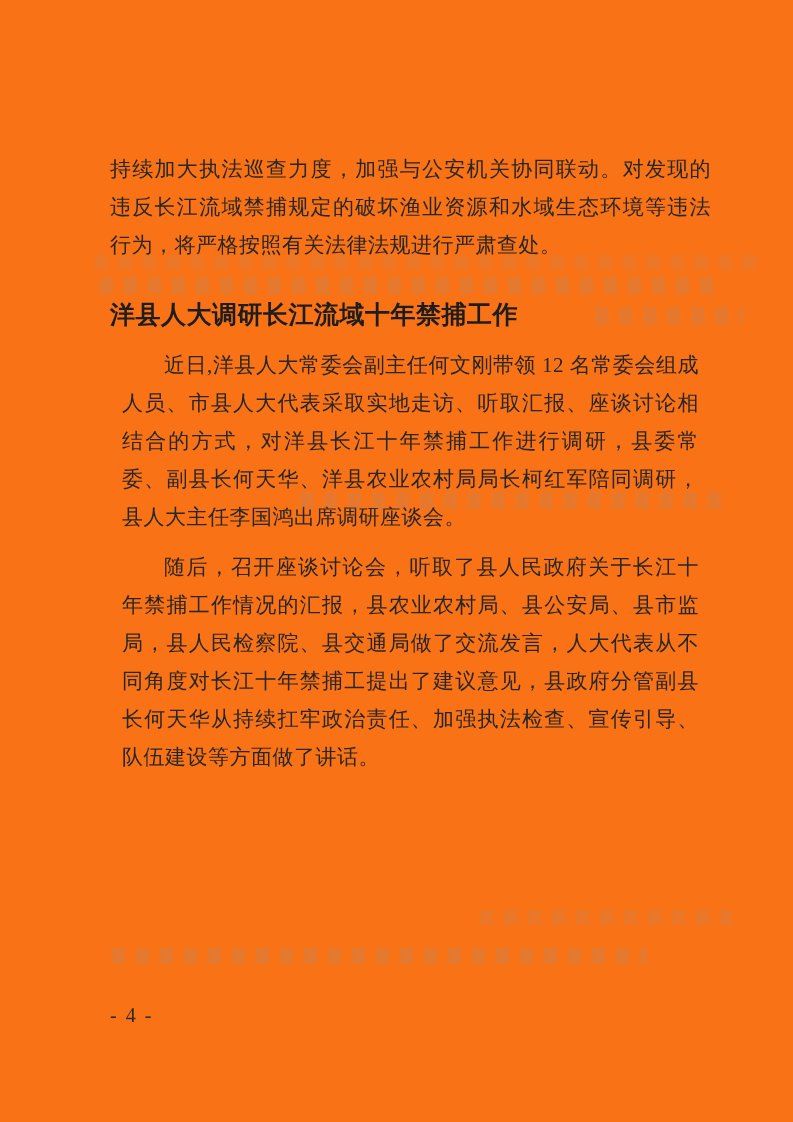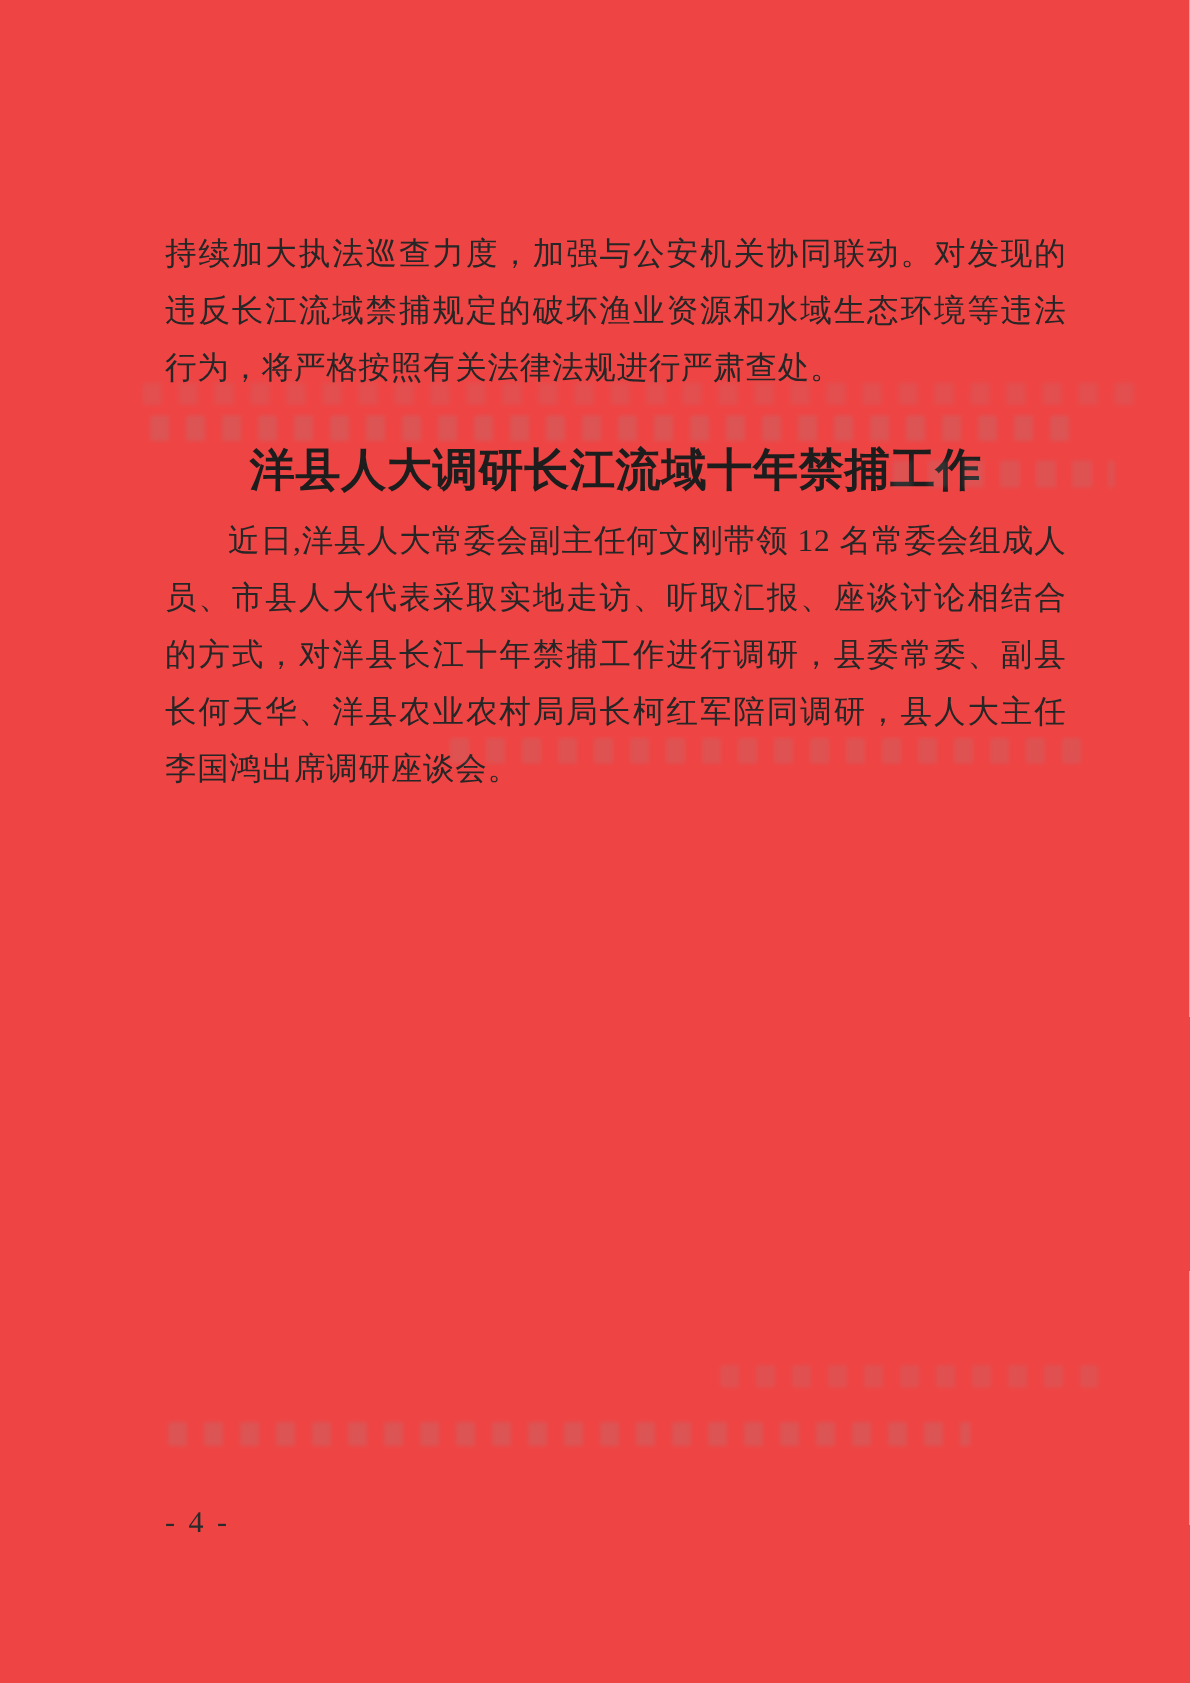--- a/index.html
+++ b/index.html
@@ -5,21 +5,21 @@
   html, body {
     margin: 0;
     padding: 0;
     background: #e8e8e8;
   }
   .page {
     position: relative;
     width: 793px;
     height: 1122px;
     margin: 0 auto;
-    background: #ef4444;
+    background: #f97316;
     overflow: hidden;
     text-decoration: underline;
   }
   
   .textblock {
     position: absolute;
     left: 110px;
     top: 150px;
     width: 601px;
     color: #262626;
@@ -30,28 +30,27 @@
     text-align: justify;
   }
   p.cont {
     margin: 0;
     text-indent: 0;
   }
   h1.article-title {
     margin: 30px 0 7px 0;
     font-family: "Liberation Sans", "DejaVu Sans", sans-serif;
     font-weight: bold;
-    font-size: 30px;
+    font-size: 25px;
     line-height: 40px;
     letter-spacing: 0.5px;
-    text-align: center;
     color: #1d1d1d;
   }
   p.par {
-    margin: 0;
+    margin: 12px;
     text-indent: 2em;
   }
   .page-number {
     position: absolute;
     left: 110px;
     top: 1004px;
     color: #2a2a2a;
     font-family: "Liberation Serif", "DejaVu Serif", serif;
     font-size: 20px;
     letter-spacing: 2px;
@@ -79,20 +78,21 @@
 <div class="page">
 
   <div class="textblock">
     <p class="cont">持续加大执法巡查力度，加强与公安机关协同联动。对发现的违反长江流域禁捕规定的破坏渔业资源和水域生态环境等违法行为，将严格按照有关法律法规进行严肃查处。</p>
 
     <h1 class="article-title">洋县人大调研长江流域十年禁捕工作</h1>
 
     <p class="par">近日,洋县人大常委会副主任何文刚带领 12 名常委会组成人员、市县人大代表采取实地走访、听取汇报、座谈讨论相结合的方式，对洋县长江十年禁捕工作进行调研，县委常委、副县长何天华、洋县农业农村局局长柯红军陪同调研，县人大主任李国鸿出席调研座谈会。</p>
 
 
+    <p class="par">随后，召开座谈讨论会，听取了县人民政府关于长江十年禁捕工作情况的汇报，县农业农村局、县公安局、县市监局，县人民检察院、县交通局做了交流发言，人大代表从不同角度对长江十年禁捕工提出了建议意见，县政府分管副县长何天华从持续扛牢政治责任、加强执法检查、宣传引导、队伍建设等方面做了讲话。</p>
   </div>
 
   <div class="ghost g1"></div>
   <div class="ghost g2"></div>
   <div class="ghost g3"></div>
   <div class="ghost g4"></div>
   <div class="ghost g5"></div>
   <div class="ghost g6"></div>
 
   <div class="page-number">- 4 -</div>

